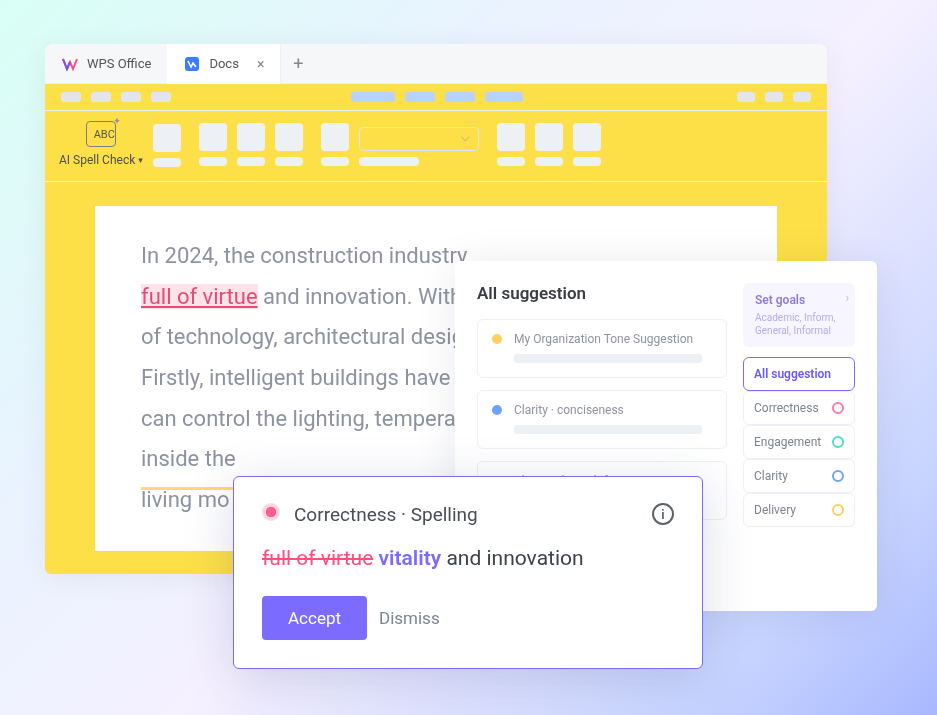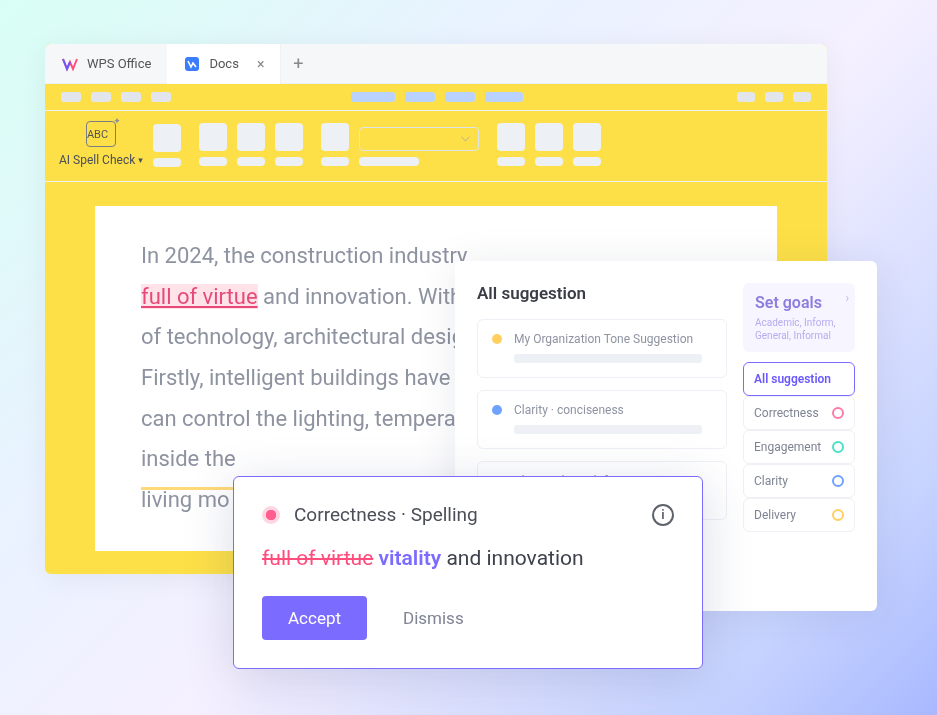--- a/index.html
+++ b/index.html
@@ -11,21 +11,21 @@
   .tab.active{background:#fff;border-right:1px solid #eef0f3}
   .tab-icon{width:18px;height:18px;display:inline-flex;align-items:center;justify-content:center}
   .close-x{margin-left:10px;color:#888;font-size:14px}
   .newtab{width:34px;text-align:center;color:#888;font-size:18px}
   .menubar{display:flex;align-items:center;gap:10px;padding:8px 16px;border-bottom:1px solid #eef0f3}
   .menu-skel{height:10px;border-radius:3px;background:#e2e6ec}
   .menu-skel.sel{background:#b9d2ff}
   .ribbon{display:flex;align-items:center;gap:18px;padding:10px 14px 14px;border-bottom:1px solid #eef0f3}
   .ribbon-group{display:flex;align-items:flex-end;gap:10px}
   .ai-item{display:flex;flex-direction:column;align-items:center;gap:6px}
-  .ai-box{width:30px;height:26px;border:1.5px solid #7a7e86;border-radius:4px;display:flex;align-items:center;justify-content:flex-start;font-size:11px;color:#555;position:relative}
+  .ai-box{width:30px;height:26px;border:1.5px solid #7a7e86;border-radius:4px;display:flex;align-items:center;justify-content:flex-end;font-size:11px;color:#555;position:relative}
   .ai-box::after{content:"✦";position:absolute;top:-6px;right:-6px;font-size:9px;color:#8a8fa0}
   .ai-label{font-size:12px;color:#4a4e58;display:flex;align-items:center;gap:3px}
   .chev{font-size:9px}
   .rib-skel{background:#edf0f5;border-radius:4px}
   .rib-big{width:28px;height:28px}
   .rib-bar{width:28px;height:9px}
   .rib-stack{display:flex;flex-direction:column;gap:6px}
   .sel-box{width:120px;height:24px;border:1px solid #dfe3ea;border-radius:4px;position:relative}
   .sel-box::after{content:"⌵";position:absolute;right:8px;top:2px;color:#9aa1ad;font-size:12px}
   .page{margin:24px 50px 0;background:#fff}
@@ -38,36 +38,36 @@
 
   .panel{position:absolute;left:455px;top:261px;width:422px;height:350px;background:#fff;border-radius:6px;box-shadow:0 4px 40px rgba(40,50,90,.1);padding:22px 22px 0;display:flex;gap:16px}
   .panel h3{font-size:17px;font-weight:600;color:#3a3d46;margin-bottom:16px}
   .sugg-col{flex:1}
   .sugg-card{border:1px solid #eef0f5;border-radius:6px;padding:12px 14px 14px 36px;margin-bottom:12px;position:relative}
   .sugg-dot{width:10px;height:10px;border-radius:50%;position:absolute;left:14px;top:14px}
   .sugg-title{font-size:12px;color:#8f94a3;margin-bottom:8px}
   .sugg-bar{height:9px;background:#edf0f5;border-radius:3px;width:95%}
   .side-col{width:112px;display:flex;flex-direction:column;gap:10px}
   .goals{background:#f7f5ff;border-radius:6px;padding:10px 12px;position:relative}
-  .goals-t{font-size:16px;font-weight:600;color:#8c7dde}
+  .goals-t{font-size:12px;font-weight:600;color:#8c7dde}
   .goals-s{font-size:10px;color:#b7adf0;margin-top:4px;line-height:1.3}
   .goals-ch{position:absolute;right:6px;top:8px;color:#bfb6ee;font-size:12px}
   .filter{border:1px solid #eef0f5;border-radius:6px;height:34px;display:flex;align-items:center;padding:0 10px;font-size:12px;color:#7e8493;position:relative}
   .filter.active{border-color:#7b6bff;color:#6a58ff;font-weight:600}
   .ring{width:12px;height:12px;border-radius:50%;border:2px solid;margin-left:auto}
 
   .card{position:absolute;left:233px;top:476px;width:470px;background:#fff;border:1.5px solid #7b6bff;border-radius:6px;box-shadow:0 10px 50px rgba(50,60,120,.18);padding:26px 28px 28px}
-  .card-head{display:flex;align-items:center;gap:14px;margin-bottom:20px}
+  .card-head{display:flex;align-items:flex-start;gap:14px;margin-bottom:20px}
   .card-dot{width:18px;height:18px;border-radius:50%;background:radial-gradient(circle at center,#ff5e8e 0 40%,#ffd5e2 41% 100%)}
   .card-cat{font-size:19px;color:#4a4e58}
   .info-i{margin-left:auto;width:22px;height:22px;border:2px solid #5e626c;border-radius:50%;display:flex;align-items:center;justify-content:center;font-size:13px;font-weight:600;color:#5e626c}
   .corr{font-size:21px;color:#3e424c;margin-bottom:26px}
   .strike{color:#ff4d7d;text-decoration:line-through}
   .repl{color:#7b6bff;font-weight:600}
-  .actions{display:flex;gap:36px}
+  .actions{display:flex;gap:12px}
   .accept{background:#7b6bff;color:#fff;border:none;padding:12px 26px;font-size:17px;border-radius:4px;cursor:pointer}
   .dismiss{background:none;border:none;color:#7e8493;font-size:17px;cursor:pointer}
 </style>
 </head>
 <body>
 
 <div class="window">
   <div class="tabbar">
     <div class="tab app">
       <span class="tab-icon">

